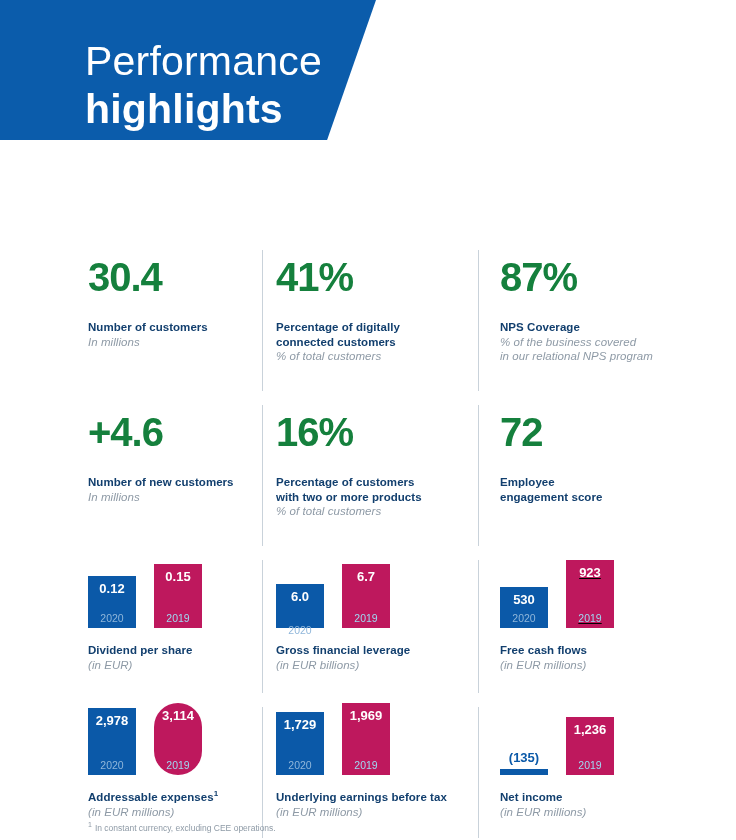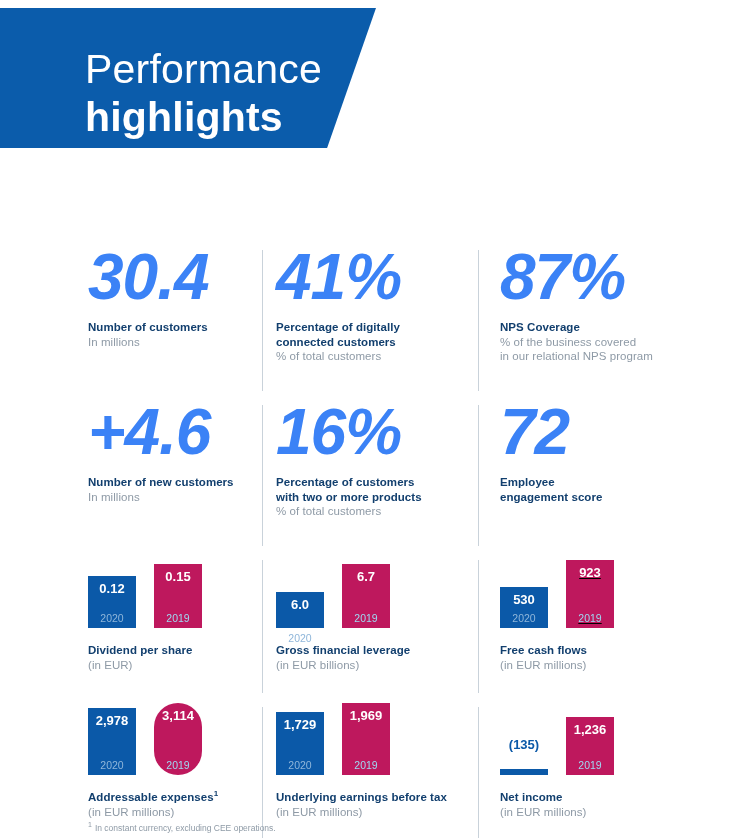--- a/index.html
+++ b/index.html
@@ -6,21 +6,21 @@
   body{
     width:736px;height:840px;
     background:#ffffff;
     font-family:"Liberation Sans", sans-serif;
     -webkit-font-smoothing:antialiased;
     overflow:hidden;
     position:relative;
   }
   
   .banner{
-    position:absolute;left:0;top:8px;
+    position:absolute;left:0;top:0;
     width:376px;height:140px;
     background:#0b5cab;
     clip-path:polygon(0 0, 376px 0, 318px 166px, 0 166px);
   }
   .banner-inner{
     position:absolute;left:85px;top:38px;
     color:#ffffff;
   }
   .banner-line1{
     font-size:41px;font-weight:300;letter-spacing:0.2px;
@@ -55,33 +55,32 @@
 
   
   .col2::before,.col3::before{
     content:"";
     position:absolute;left:0;top:4px;bottom:10px;
     width:1px;background:#c9d2da;
   }
 
   
   .bignum{
-    font-size:64px;font-weight:700;color:#3b82f6;
+    font-size:40px;font-weight:700;color:#15803d;
     line-height:62px;letter-spacing:-1px;
     margin:0 0 12px 0;
     white-space:nowrap;
-    font-style:italic;
   }
   .lbl{
     font-size:11.5px;font-weight:700;color:#123f6e;
     line-height:14.5px;letter-spacing:0.05px;
   }
   .sub{
     font-size:11.5px;font-weight:400;color:#8e9aa6;
-    line-height:14.5px;letter-spacing:0.05px;
+    line-height:14.5px;letter-spacing:0.05px;font-style:italic;
   }
   .lbl sup{font-size:8px;vertical-align:super;line-height:0;}
 
   
   .bars{
     height:72px;
     display:flex;
     align-items:flex-end;
     gap:18px;
     margin-bottom:15px;
@@ -108,21 +107,21 @@
   .bar.light .bar-year{color:#9fd8f2;}
 
   
   .bar.neg{
     background:transparent;
     justify-content:flex-end;
     padding:0;
   }
   .neg-val{
     font-size:13px;font-weight:700;color:#0b59a8;line-height:15px;
-    margin-bottom:17px;
+    margin-bottom:4px;
   }
   .neg-stub{
     width:48px;height:6px;background:#0b59a8;
   }
 
   
   .footnote{
     position:absolute;left:88px;top:823px;
     font-size:8.5px;color:#8e9aa6;line-height:11px;
     white-space:nowrap;
@@ -192,21 +191,21 @@
           <span class="bar-val">0.15</span>
           <span class="bar-year">2019</span>
         </div>
       </div>
       <div class="lbl">Dividend per share</div>
       <div class="sub">(in EUR)</div>
     </div>
 
     <div class="cell col2">
       <div class="bars">
-        <div class="bar dark" style="height: 36px; gap: 20px;">
+        <div class="bar dark" style="height: 44px; gap: 20px;">
           <span class="bar-val">6.0</span>
           <span class="bar-year">2020</span>
         </div>
         <div class="bar light" style="height: 64px;">
           <span class="bar-val">6.7</span>
           <span class="bar-year">2019</span>
         </div>
       </div>
       <div class="lbl">Gross financial leverage</div>
       <div class="sub">(in EUR billions)</div>

